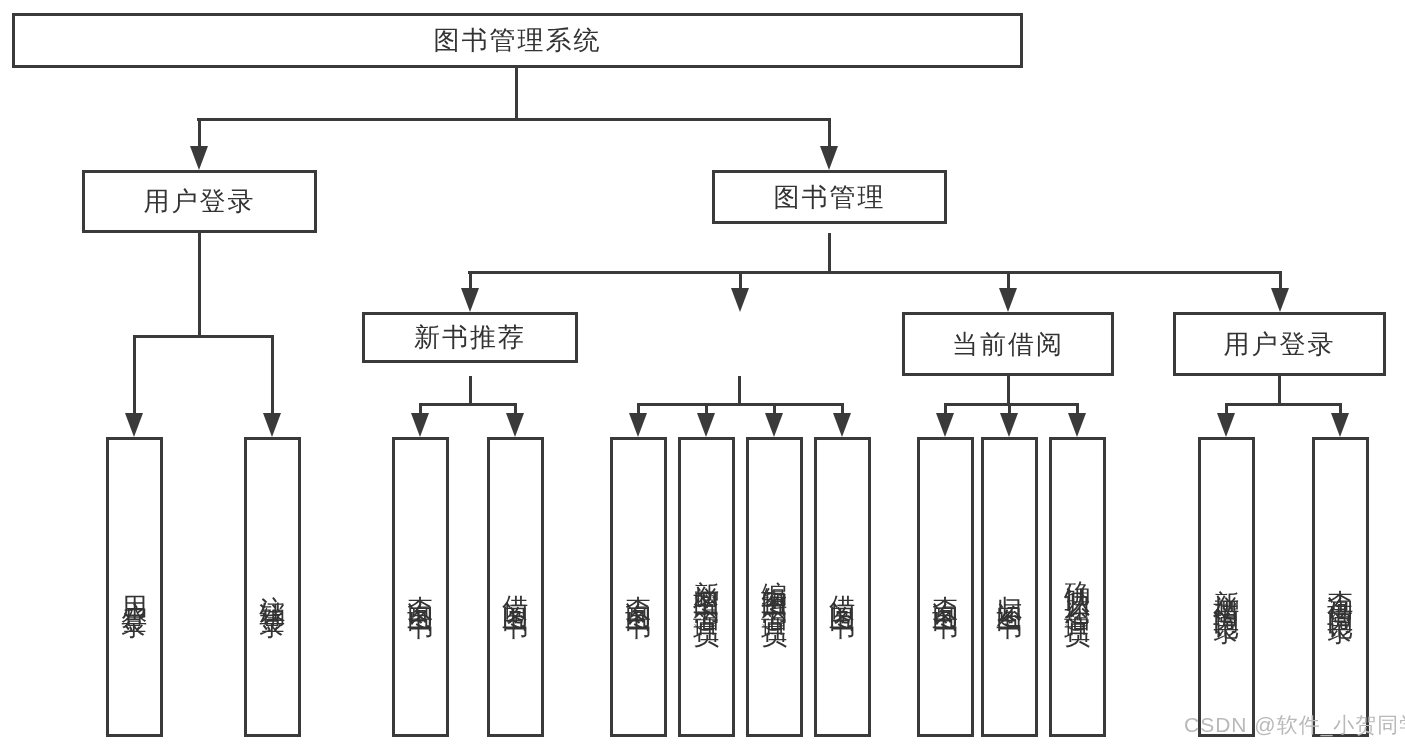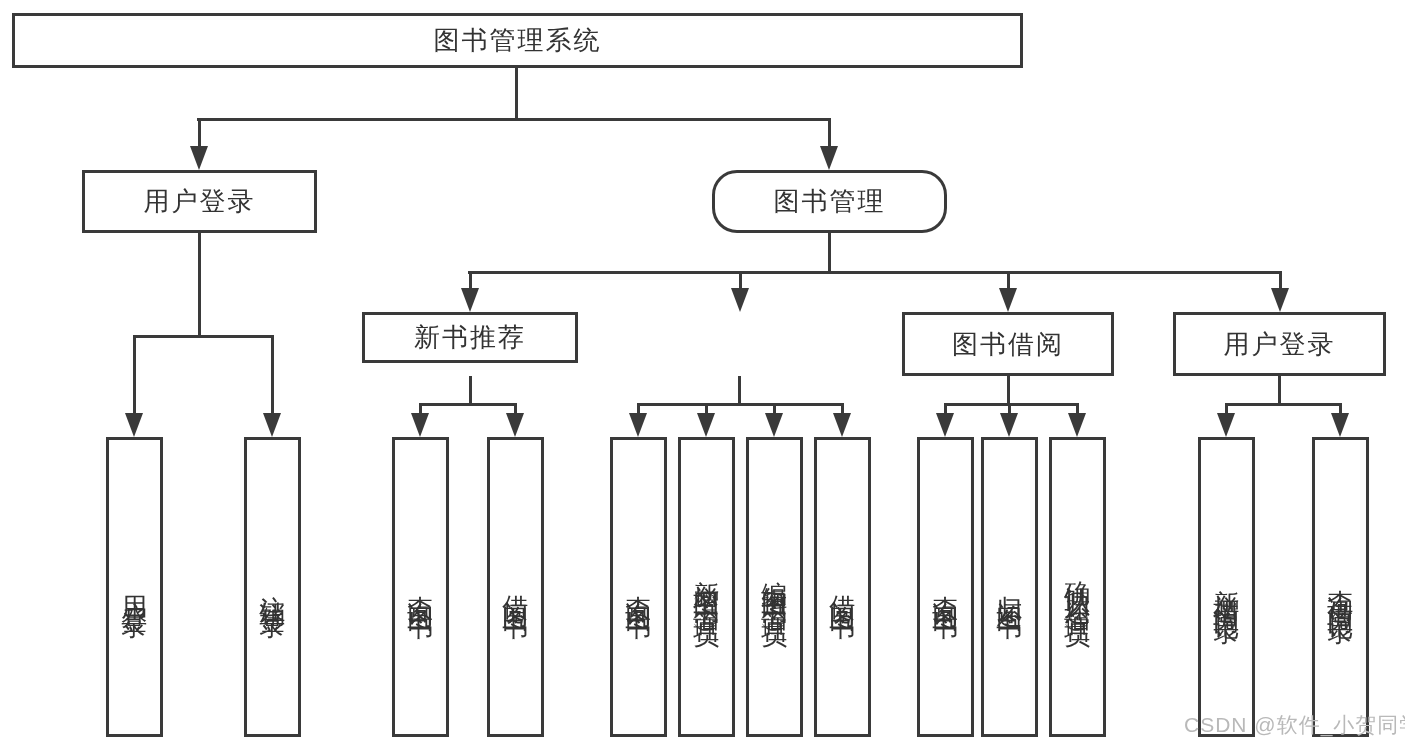--- a/index.html
+++ b/index.html
@@ -73,21 +73,21 @@
   <div class="line" style="left:515px; top:68px; width:3px; height:52px;"></div>
   <div class="line" style="left:197px; top:118px; width:634px; height:3px;"></div>
   <div class="line" style="left:198px; top:118px; width:3px; height:32px;"></div>
   <div class="line" style="left:828px; top:118px; width:3px; height:32px;"></div>
   <div class="arrow" style="left:190px; top:146px;"></div>
   <div class="arrow" style="left:820px; top:146px;"></div>
 
   <div class="node" style="left:82px; top:170px; width:235px; height:63px;">
     <span class="label">用户登录</span>
   </div>
-  <div class="node" style="left:712px; top:170px; width:235px; height:63px;border-radius:25px;">
+  <div class="node" style="left:712px; top:170px; width:235px; height:54px;">
     <span class="label">图书管理</span>
   </div>
 
   <div class="line" style="left:198px; top:233px; width:3px; height:104px;"></div>
   <div class="line" style="left:133px; top:335px; width:141px; height:3px;"></div>
   <div class="line" style="left:133px; top:335px; width:3px; height:82px;"></div>
   <div class="line" style="left:271px; top:335px; width:3px; height:82px;"></div>
   <div class="arrow" style="left:125px; top:413px;"></div>
   <div class="arrow" style="left:263px; top:413px;"></div>
 
@@ -99,21 +99,21 @@
   <div class="line" style="left:1279px; top:271px; width:3px; height:20px;"></div>
   <div class="arrow" style="left:461px; top:288px;"></div>
   <div class="arrow" style="left:731px; top:288px;"></div>
   <div class="arrow" style="left:999px; top:288px;"></div>
   <div class="arrow" style="left:1271px; top:288px;"></div>
 
   <div class="node" style="left:362px; top:312px; width:216px; height:51px;">
     <span class="label">新书推荐</span>
   </div>
   <div class="node" style="left:902px; top:312px; width:212px; height:64px;">
-    <span class="label">图书借阅</span>
+    <span class="label">当前借阅</span>
   </div>
   <div class="node" style="left:1173px; top:312px; width:213px; height:64px;">
     <span class="label">用户登录</span>
   </div>
 
   <div class="line" style="left:469px; top:376px; width:3px; height:29px;"></div>
   <div class="line" style="left:419px; top:403px; width:98px; height:3px;"></div>
   <div class="line" style="left:419px; top:403px; width:3px; height:12px;"></div>
   <div class="line" style="left:514px; top:403px; width:3px; height:12px;"></div>
   <div class="arrow" style="left:411px; top:413px;"></div>

